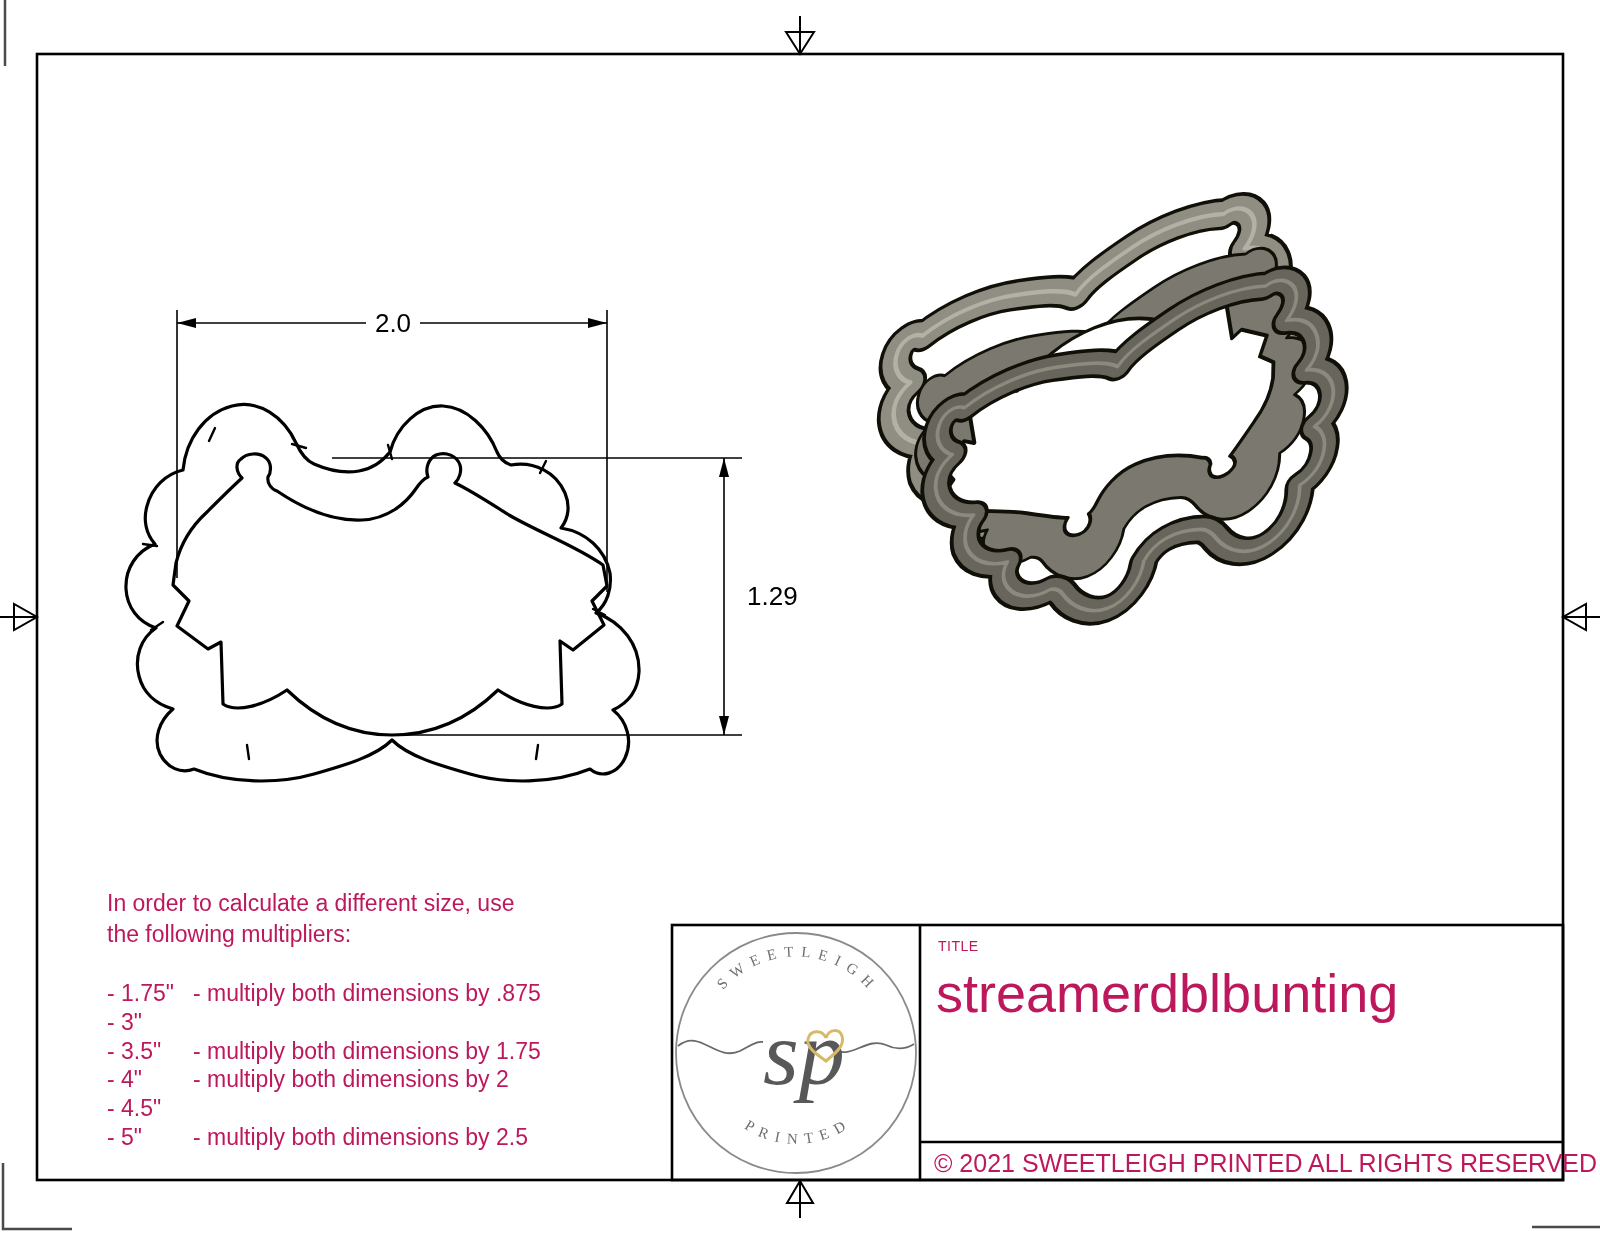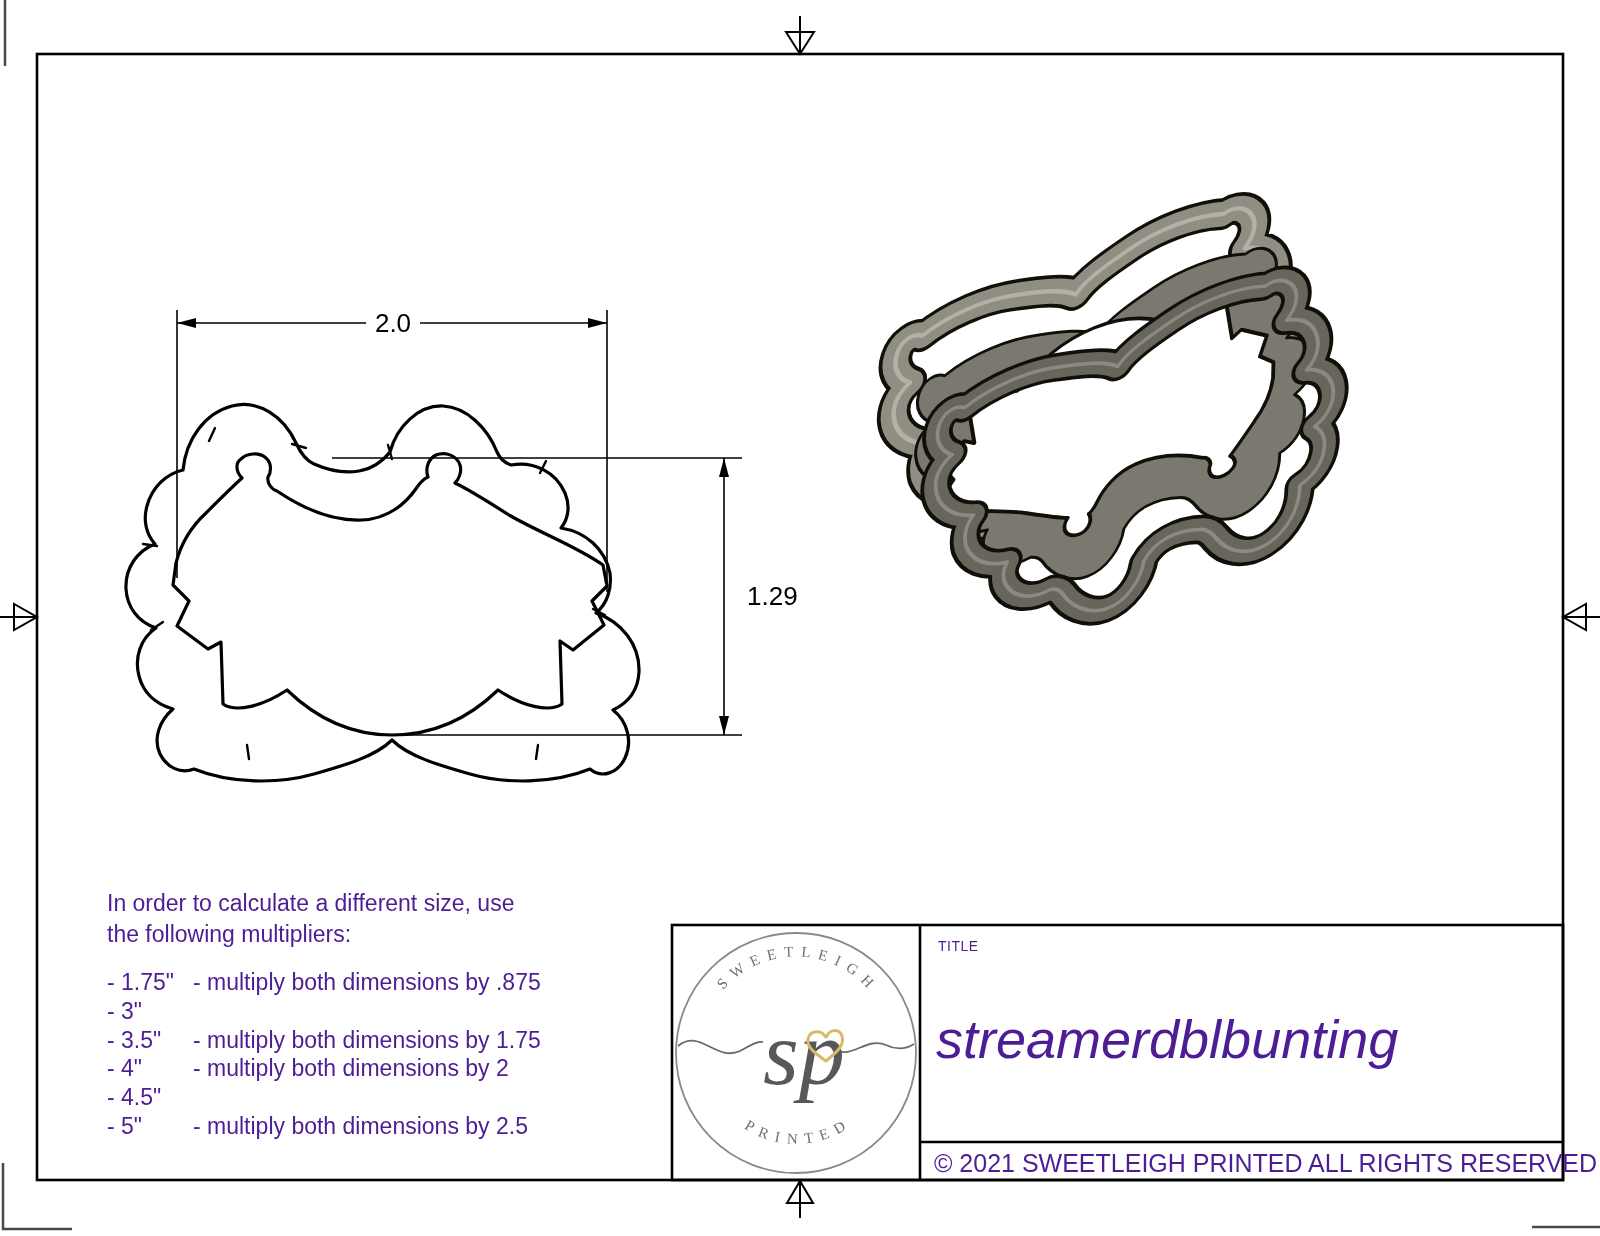--- a/index.html
+++ b/index.html
@@ -1,31 +1,31 @@
 <!DOCTYPE html>
 <html><head>
 <meta charset="utf-8">
 <style>
   html,body{margin:0;padding:0;background:#ffffff;}
   .sheet{position:relative;width:1600px;height:1236px;background:#ffffff;overflow:hidden;
-         font-family:"Liberation Sans", sans-serif;color:#4c1d95;}
+         font-family:"Liberation Sans", sans-serif;color:#be185d;}
   svg{position:absolute;left:0;top:0;}
   .ln2d{fill:none;stroke:#000;stroke-width:3.2;stroke-linejoin:round;stroke-linecap:round;}
   .thin{fill:none;stroke:#000;stroke-width:1.6;}
   .tick{stroke:#000;stroke-width:2.4;stroke-linecap:round;}
   .dimtxt{font-family:"Liberation Sans",sans-serif;font-size:26px;fill:#000;}
   .mark{fill:#fff;stroke:#000;stroke-width:2;}
   .stray{stroke:#4a4a4a;stroke-width:2.5;fill:none;}
   .tbline{fill:none;stroke:#000;stroke-width:2.6;}
   
   .notes{position:absolute;left:107px;top:888px;width:560px;font-size:23px;line-height:31px;}
-  .notes .intro{margin-bottom:18px;}
+  .notes .intro{margin-bottom:29px;}
   .mrow{display:grid;grid-template-columns:86px auto;line-height:28.8px;}
   .titlelabel{position:absolute;left:938px;top:938px;font-size:14px;letter-spacing:.5px;}
-  .titlevalue{position:absolute;left:936px;top:1008px;font-size:54px;font-style:italic;}
+  .titlevalue{position:absolute;left:936px;top:962px;font-size:54px;}
   .copyright{position:absolute;left:934px;top:1149px;font-size:25px;}
   .logo-sp{font-family:"Liberation Serif",serif;font-style:italic;}
 </style>
 </head>
 <body>
 
 <div class="sheet">
 
 <svg width="1600" height="1236" viewBox="0 0 1600 1236">
   <defs>

